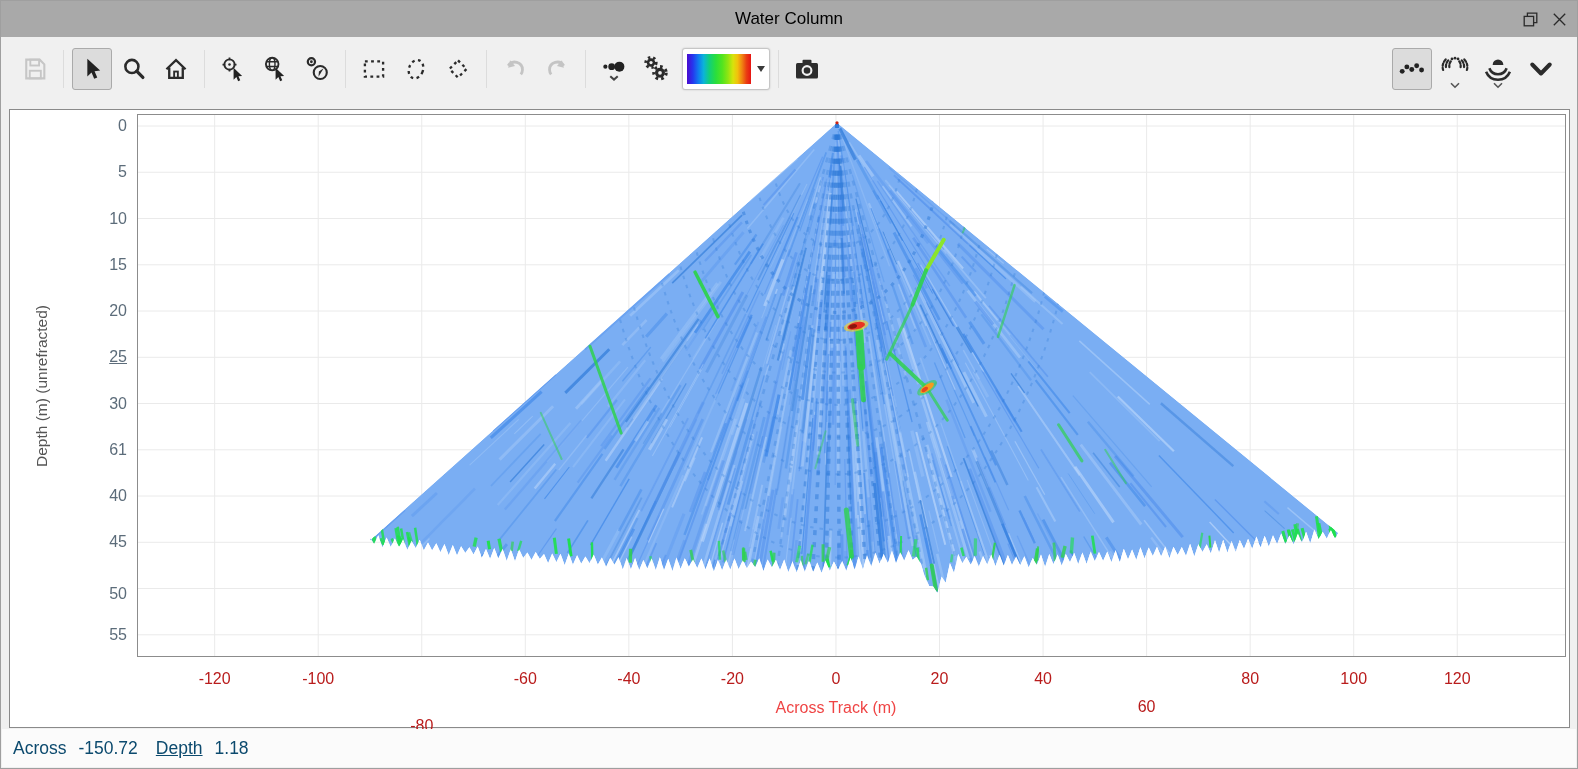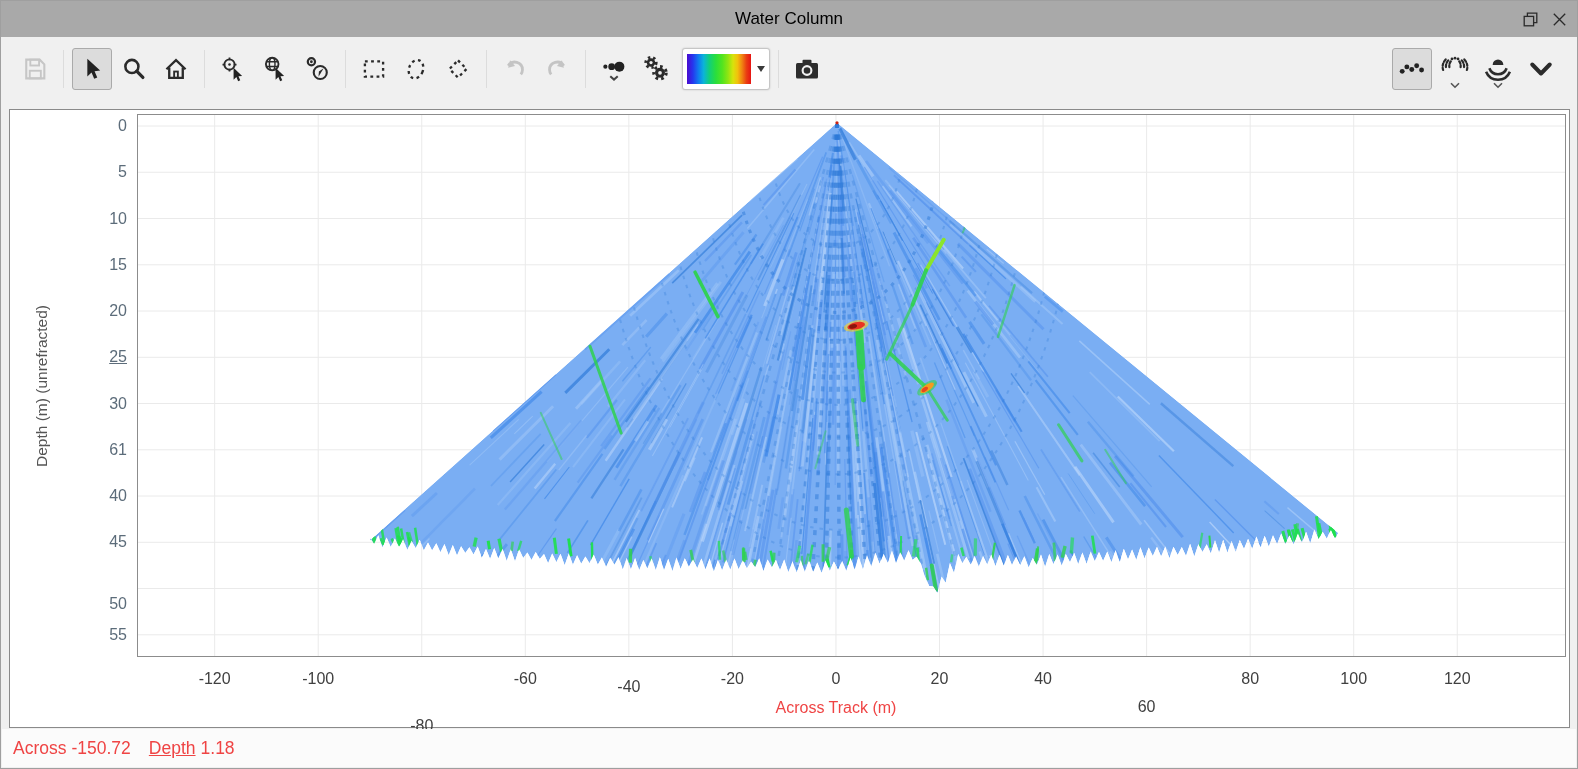--- a/index.html
+++ b/index.html
@@ -28,31 +28,31 @@
   .cmap-grad{width:66px;height:30px;
     background:linear-gradient(90deg,#4a0ad0 0%,#2636ee 9%,#0f7cf0 18%,#0bb4d8 26%,#12cf7a 35%,
       #2ade3c 45%,#52e41f 55%,#8fe512 64%,#d8e30c 72%,#f2c10c 79%,#f08312 86%,#ea3d12 93%,#e61414 100%);}
   .cmap-arrow{width:0;height:0;border-left:4.5px solid transparent;border-right:4.5px solid transparent;
     border-top:6px solid #3a3a3a;margin-left:6px;}
   
   .chart-panel{position:absolute;left:8px;top:108px;width:1561px;height:619px;background:#ffffff;
     border:1px solid #8a8a8a;box-sizing:border-box;}
   .plot-wrap{position:absolute;left:127px;top:4px;width:1429px;height:543px;}
   .plot-wrap svg{position:absolute;left:0;top:0;}
-  .xtick{position:absolute;transform:translateX(-50%);font-size:16px;color:#404040;top:556px;white-space:nowrap;}
+  .xtick{position:absolute;transform:translateX(-50%);font-size:16px;color:#b91c1c;top:556px;white-space:nowrap;}
   .ytick{position:absolute;right:calc(100% + 10px);transform:translateY(-50%);font-size:16px;color:#5c6c7a;}
   .xaxis-title{position:absolute;top:585px;transform:translateX(-50%);font-size:16px;color:#ef4444;white-space:nowrap;}
   
   .yaxis-wrap{position:absolute;left:-105px;top:0;height:100%;width:20px;}
   .yaxis-wrap span{position:absolute;left:50%;top:50%;transform:translate(-50%,-50%) rotate(-90deg);
     font-size:15.5px;color:#555555;white-space:nowrap;display:block;}
   
   .statusbar{position:absolute;left:1px;right:1px;bottom:1px;top:728px;background:#fbfbfb;
-    display:flex;align-items:center;padding-left:11px;font-size:17.5px;color:#ef4444;}
-  .sv{margin-left:5px;}
+    display:flex;align-items:center;padding-left:11px;font-size:17.5px;color:#0c4a6e;}
+  .sv{margin-left:12px;}
   .sl{margin-left:18px;text-decoration:underline;}
 </style>
 </head>
 <body>
 
 <div class="window">
 
   <div class="titlebar">
     <span class="title">Water Column</span>
     <span class="tb-controls">
@@ -970,40 +970,40 @@
             <ellipse cx="790.1" cy="273.8" rx="8" ry="3.2" fill="#f49b1d" transform="rotate(-35 790.1 273.8)"></ellipse>
             <ellipse cx="787.3" cy="273.8" rx="3.6" ry="1.92" fill="#e5481f" transform="rotate(-35 790.1 273.8)"></ellipse>
           </g>
           <circle cx="700.0028985507246" cy="8.787904599659285" r="1.6" fill="#cc2211"></circle>
           <rect x="0.5" y="0.5" width="1428" height="542" fill="none" stroke="#8c8c8c" stroke-width="1"></rect>
         </svg>
         <div class="xtick" style="left: 77.663px;">-120</div>
         <div class="xtick" style="left: 181.214px;">-100</div>
         <div class="xtick" style="left: 284.764px; margin-top: 47px;">-80</div>
         <div class="xtick" style="left: 388.315px;">-60</div>
-        <div class="xtick" style="left: 491.866px; margin-top: 8px;">-40</div>
+        <div class="xtick" style="left: 491.866px;">-40</div>
         <div class="xtick" style="left: 595.417px;">-20</div>
         <div class="xtick" style="left: 698.967px;">0</div>
         <div class="xtick" style="left: 802.518px;">20</div>
         <div class="xtick" style="left: 906.069px;">40</div>
         <div class="xtick" style="left: 1009.62px; margin-top: 28px;">60</div>
         <div class="xtick" style="left: 1113.17px;">80</div>
         <div class="xtick" style="left: 1216.72px;">100</div>
         <div class="xtick" style="left: 1320.27px;">120</div>
         <div class="ytick" style="top: 12.0256px;">0</div>
         <div class="ytick" style="top: 58.2777px;">5</div>
         <div class="ytick" style="top: 104.53px;">10</div>
         <div class="ytick" style="top: 150.782px;">15</div>
         <div class="ytick" style="top: 197.034px;">20</div>
         <div class="ytick" style="top: 243.286px; text-decoration: underline;">25</div>
         <div class="ytick" style="top: 289.538px; text-align: center;">30</div>
         <div class="ytick" style="top: 335.79px;">61</div>
         <div class="ytick" style="top: 382.043px;">40</div>
         <div class="ytick" style="top: 428.295px;">45</div>
-        <div class="ytick" style="top: 490px;">50</div>
+        <div class="ytick" style="top: 480px;">50</div>
         <div class="ytick" style="top: 520.799px;">55</div>
         <div class="xaxis-title" style="left: 698.967px;">Across Track (m)</div>
       </div>
   </div>
 
   <div class="statusbar">
     <span>Across</span>
     <span class="sv">-150.72</span>
     <span class="sl">Depth</span>
     <span class="sv">1.18</span>

